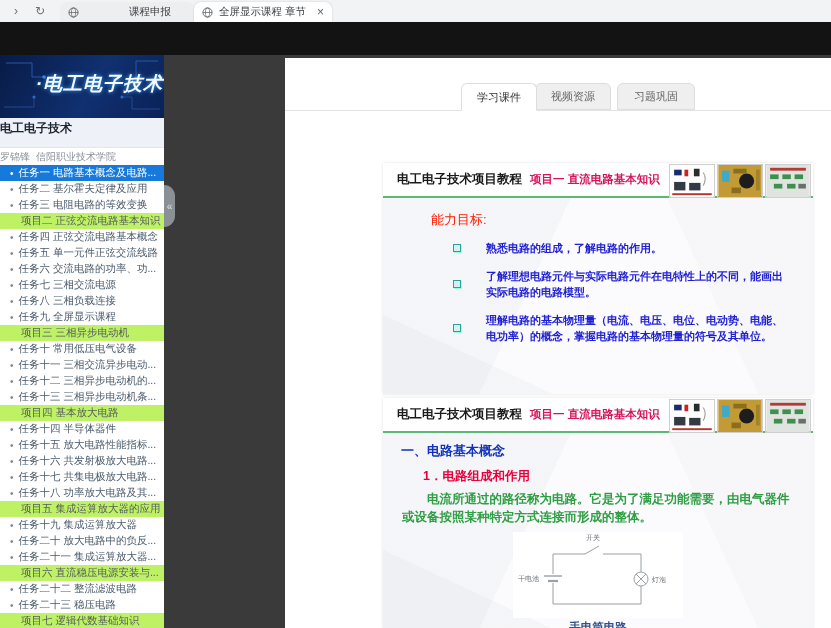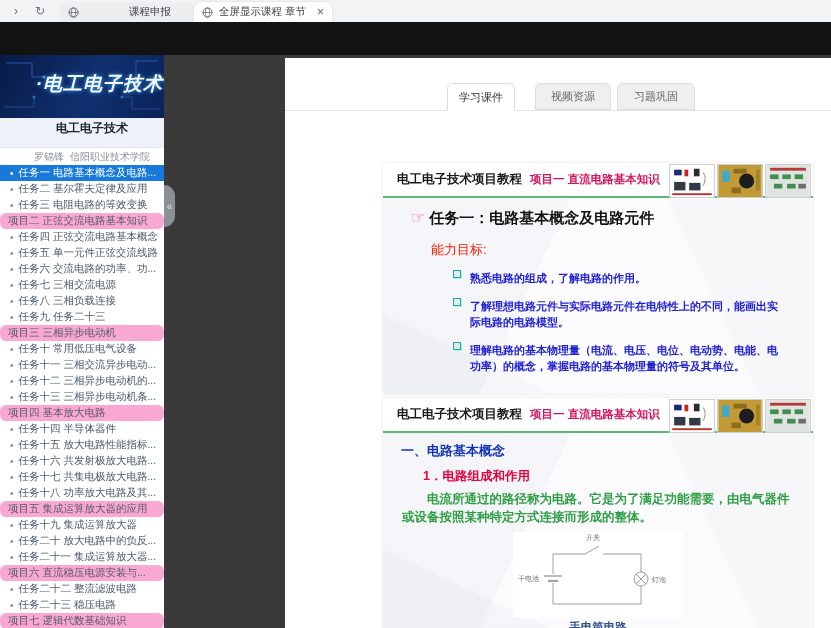--- a/index.html
+++ b/index.html
@@ -26,45 +26,45 @@
 
   
   .sidebar{position:absolute;left:0;top:0;width:164px;height:573px;background:#fff;overflow:hidden;}
   .banner{position:absolute;left:0;top:0;width:164px;height:63px;
           background:linear-gradient(120deg,#081b46 0%,#103070 55%,#0a2258 100%);overflow:hidden;}
   .banner svg{position:absolute;left:0;top:0;}
   .banner-title{position:absolute;left:0;top:16px;width:100%;text-align:center;color:#f4f8ff;
           font-size:19px;font-weight:bold;font-style:italic;letter-spacing:1px;
           text-shadow:0 0 4px #3fa9f5,1px 1px 0 #0a2a6e;margin-left:21px;}
   .titleblock{position:absolute;left:0;top:63px;width:184px;height:29px;background:#eef2f8;
-          border-bottom:1px solid #e2e6ee;text-align:center;font-family:Liberation Mono, monospace;}
+          border-bottom:1px solid #e2e6ee;text-align:left;font-family:Liberation Mono, monospace;}
   .course-title{font-size:12px;font-weight:bold;color:#1b2330;margin-top:2px;}
   .instructor{font-size:10px;color:#8a8f99;margin-top:13px;}
 
   .nav{position:absolute;left:0;top:110px;width:164px;}
   .nav-item{height:16px;display:flex;align-items:center;font-size:10.5px;color:#4a5a6a;
             white-space:nowrap;overflow:hidden;cursor:default;}
   .nav-item.task{padding-left:10px;}
-  .nav-item.section{background:#f9a8d4;color:#565b63;padding-left:8px;border-radius:6px;}
+  .nav-item.section{background:#bef264;color:#565b63;padding-left:21px;}
   .nav-item .bullet{font-size:10px;margin-right:5px;color:#7d8aa0;}
   .nav-item.active{background:#1779d9;color:#fff;}
   .nav-item.active .bullet{color:#fff;}
 
   .handle{position:absolute;left:164px;top:130px;width:11px;height:42px;background:#9aa0a6;
           border-radius:0 14px 14px 0;color:#fff;font-size:10px;display:flex;align-items:center;
           justify-content:center;opacity:.85;}
 
   
   .page{position:absolute;left:285px;top:3px;width:546px;height:570px;background:#fff;overflow:hidden;}
   .tabdivider{position:absolute;left:0;top:52px;width:546px;height:1px;background:#e3e3e3;}
   .ctab{position:absolute;top:25px;height:27px;box-sizing:border-box;border:1px solid #ddd;
         border-radius:6px 6px 0 0;background:#efefef;color:#666;font-size:11px;
         display:flex;align-items:center;justify-content:center;}
   .ctab.activec{background:#fff;border-bottom:1px solid #fff;height:28px;z-index:2;color:#333;}
-  .ctab0{left:162px;width:68px;}
+  .ctab0{left:176px;width:76px;}
   .ctab1{left:250px;width:76px;}
   .ctab2{left:332px;width:78px;}
 
   
   .slide{position:absolute;left:98px;width:430px;height:231px;background:#fbfbfd;
          box-shadow:0 0 3px rgba(0,0,0,.12);overflow:hidden;}
   .slide1{top:105px;}
   .slide2{top:340px;}
   .slide-head{position:absolute;left:0;top:0;width:430px;height:33px;background:#fff;}
   .sh-title{position:absolute;left:14px;top:8px;font-size:12.5px;font-weight:bold;color:#1a1a1a;}
@@ -75,21 +75,21 @@
 
   .slide-body{position:absolute;left:0;top:35px;width:430px;height:196px;
       background:
         linear-gradient(115deg,rgba(130,140,160,.05) 0 36%,transparent 36%),
         linear-gradient(245deg,rgba(130,140,160,.04) 0 28%,transparent 28%),
         linear-gradient(25deg,rgba(130,140,160,.05) 0 20%,transparent 20%);}
 
   .s1-title{margin:10px 0 0 28px;font-size:15px;font-weight:bold;color:#111;}
   .finger{color:#e060c0;font-size:16px;margin-right:4px;}
   .goal{margin:13px 0 0 48px;font-size:13px;font-weight:normal;color:#ff1a00;}
-  .brow{display:flex;align-items:flex-start;margin:11px 0 0 70px;width:335px;}
+  .brow{display:flex;align-items:center;margin:11px 0 0 70px;width:335px;gap:16px;}
   .sq{flex:0 0 auto;width:6px;height:6px;border:1px solid #2aa0a0;background:#d8efef;
       margin-right:9px;box-shadow:1px 1px 0 #9fd;}
   .btext{font-size:11px;font-weight:bold;color:#1f1fd4;line-height:1.5;}
 
   .s2-heading{margin:9px 0 0 18px;font-size:13px;font-weight:bold;color:#1133bb;}
   .s2-sub{margin:8px 0 0 40px;font-size:12.5px;font-weight:bold;color:#e8003d;}
   .s2-para{margin:5px auto 0;width:392px;font-size:12.5px;font-weight:600;color:#2f9e44;
            line-height:1.45;text-indent:2em;}
   .diag{display:flex;justify-content:center;margin-top:6px;}
   .diagbox{background:#fff;}
@@ -183,21 +183,21 @@
     <span class="nav-label">任务七 三相交流电源</span>
   </div>
 
   <div class="nav-item task">
     <span class="bullet">•</span>
     <span class="nav-label">任务八 三相负载连接</span>
   </div>
 
   <div class="nav-item task">
     <span class="bullet">•</span>
-    <span class="nav-label">任务九 任务二十三</span>
+    <span class="nav-label">任务九 全屏显示课程</span>
   </div>
 
   <div class="nav-item section">
 
     <span class="nav-label">项目三 三相异步电动机</span>
   </div>
 
   <div class="nav-item task">
     <span class="bullet">•</span>
     <span class="nav-label">任务十 常用低压电气设备</span>
@@ -333,23 +333,20 @@
             <rect x="30" y="10" width="9" height="5" fill="#3f8f4f"></rect>
             <rect x="8" y="20" width="9" height="5" fill="#3f8f4f"></rect>
             <rect x="22" y="20" width="9" height="5" fill="#3f8f4f"></rect>
             <rect x="34" y="20" width="8" height="5" fill="#6a6f6a"></rect>
             <rect x="4" y="3" width="38" height="3" fill="#b43a35"></rect>
           </svg>
         </div>
       </div>
       <div class="greenline"></div>
       <div class="slide-body">
-        <div class="s1-title">
-          <span class="finger">☞</span><span>任务一：电路基本概念及电路元件</span>
-        </div>
         <div class="goal">能力目标:</div>
         <div class="brow">
           <span class="sq"></span>
           <span class="btext">熟悉电路的组成，了解电路的作用。</span>
         </div>
         <div class="brow">
           <span class="sq"></span>
           <span class="btext">了解理想电路元件与实际电路元件在电特性上的不同，能画出实际电路的电路模型。</span>
         </div>
         <div class="brow">

